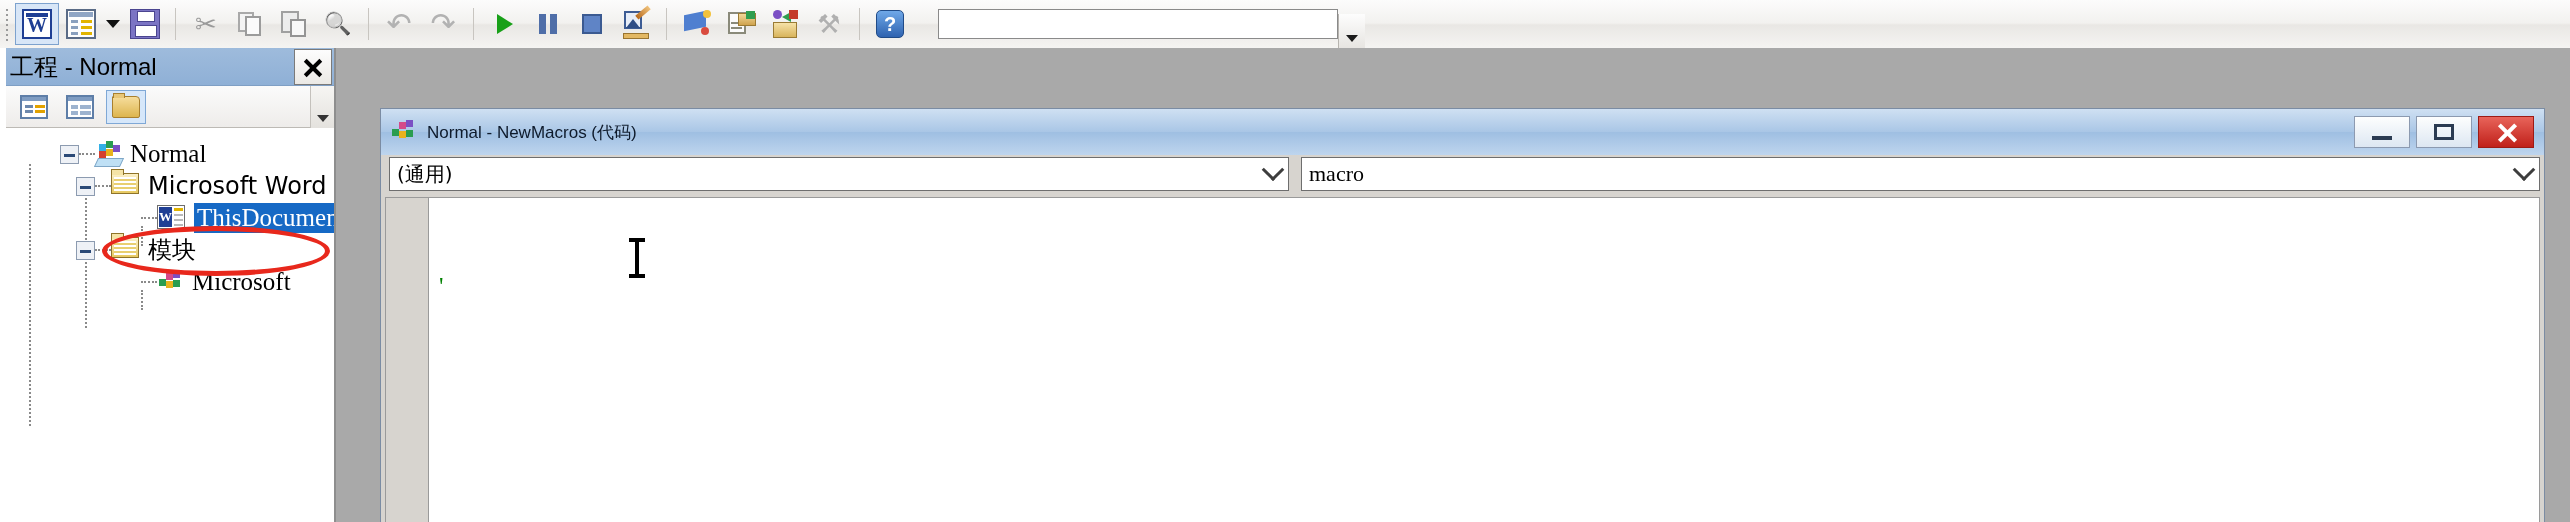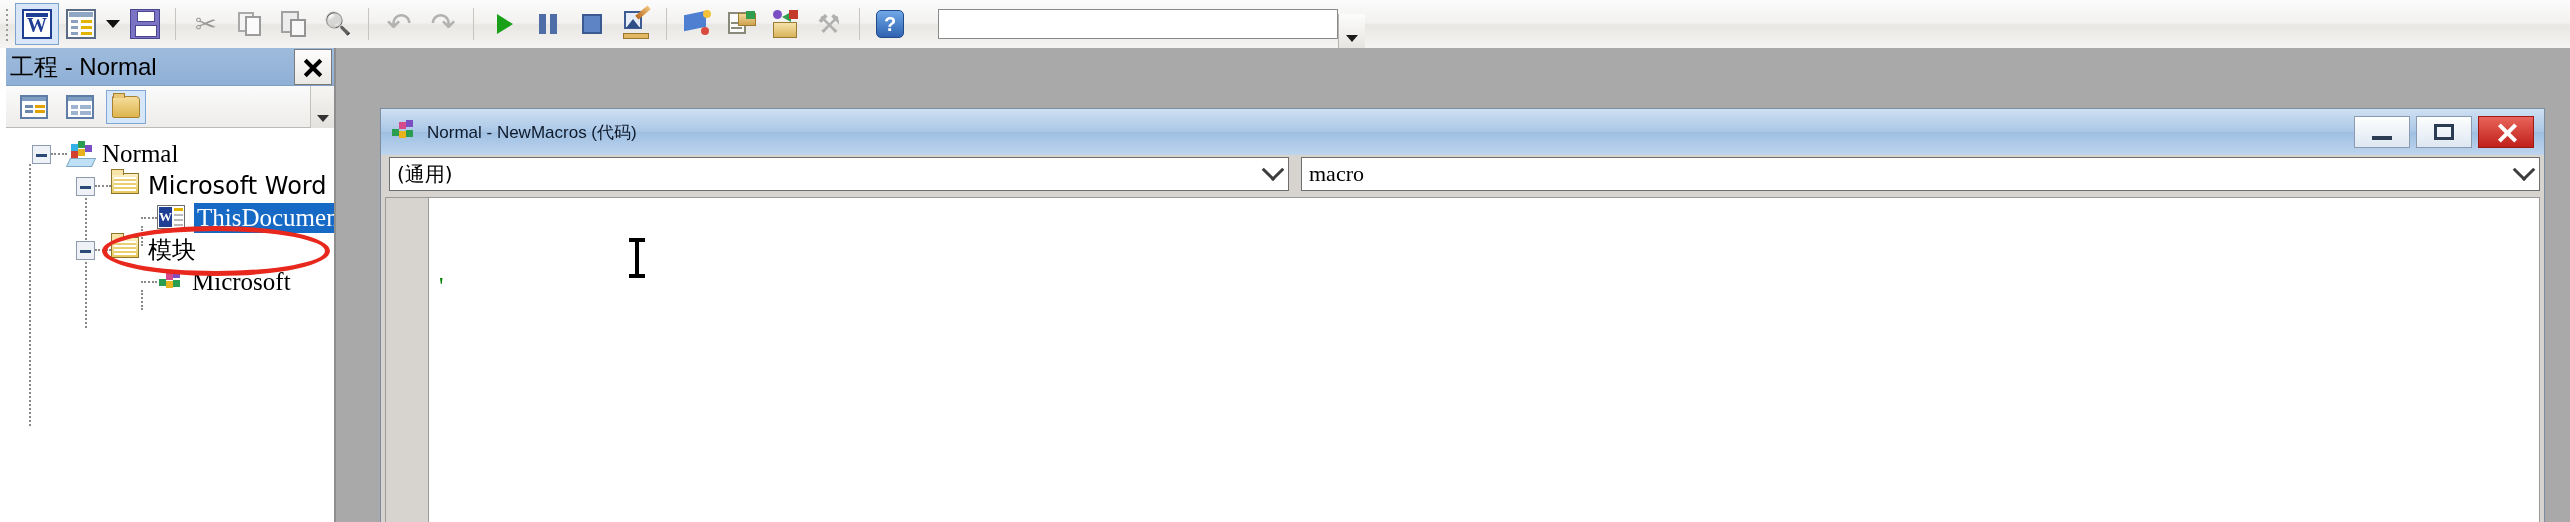--- a/index.html
+++ b/index.html
@@ -652,21 +652,21 @@
     <div id="tree">
 
       <div class="tvline" style="left:23px; top:36px; height:262px;"></div>
 
       <div class="tvline" style="left:79px; top:66px; height:134px;"></div>
 
       <div class="tvline" style="left:135px; top:98px; height:20px;"></div>
 
       <div class="tvline" style="left:135px; top:162px; height:20px;"></div>
 
-      <div class="trow" style="padding-left:26px;">
+      <div class="trow" style="padding-left:26px;margin-left:28px;">
         <div class="tbox"></div>
         <div class="tdots" style="width:16px;"></div>
         <div class="ticon ico-vbaproj">
           <div class="plat"></div>
           <div class="b" style="left:4px;top:3px;background:#33b0e6;"></div>
           <div class="b" style="left:11px;top:0px;background:#2a9d50;"></div>
           <div class="b" style="left:18px;top:4px;background:#7b4fc4;"></div>
           <div class="b" style="left:11px;top:8px;background:#e8b21e;"></div>
           <div class="b" style="left:4px;top:10px;background:#d4402f;"></div>
         </div>

